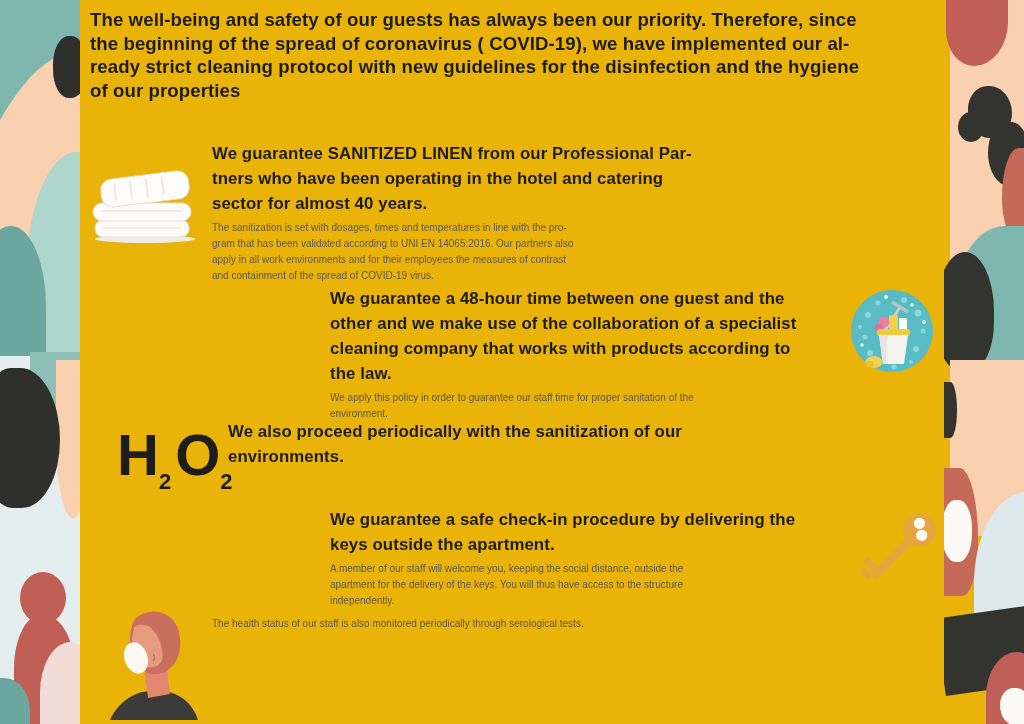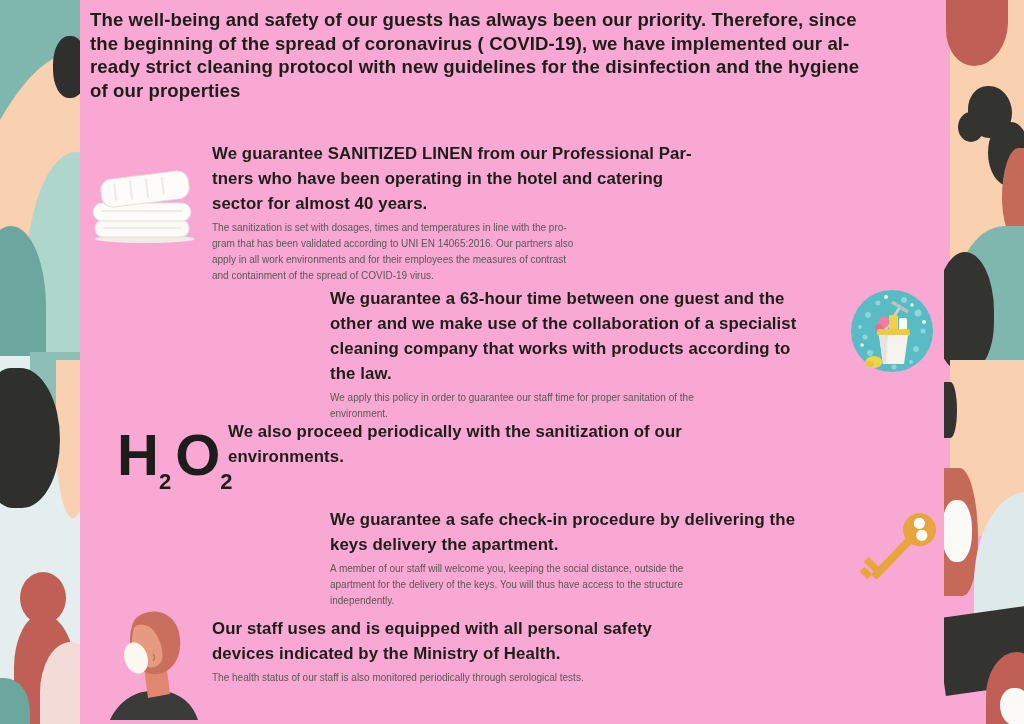--- a/index.html
+++ b/index.html
@@ -1,18 +1,18 @@
 <!DOCTYPE html>
 <html><head>
 <meta charset="utf-8">
 <style>
   * { margin:0; padding:0; box-sizing:border-box; }
   html,body { background:#ffffff; }
   body { font-family:"Liberation Sans", sans-serif; }
-  .page { position:relative; width:1024px; height:724px; background:#f9a8d4; overflow:hidden; }
+  .page { position:relative; width:1024px; height:724px; background:#eab308; overflow:hidden; }
 
   
   .strip { position:absolute; top:0; height:724px; overflow:hidden; }
   .strip-left  { left:0;  width:80px; }
   .strip-right { left:944px; width:80px; }
   .shape { position:absolute; }
 
   
   .l-teal     { left:0; top:0; width:80px; height:378px; background:#7fb7ae; }
   .l-peach    { left:-34px; top:48px; width:126px; height:330px; background:#f9d0b0; border-radius:48%; transform:rotate(18deg); }
@@ -143,21 +143,21 @@
       <h3 class="sec-head pre">We guarantee SANITIZED LINEN from our Professional Par-
 tners who have been operating in the hotel and catering
 sector for almost 40 years.</h3>
       <p class="sec-body pre">The sanitization is set with dosages, times and temperatures in line with the pro-
 gram that has been validated according to UNI EN 14065:2016. Our partners also
 apply in all work environments and for their employees the measures of contrast
 and containment of the spread of COVID-19 virus.</p>
     </div>
 
     <div class="sec s2-text">
-      <h3 class="sec-head pre">We guarantee a 63-hour time between one guest and the
+      <h3 class="sec-head pre">We guarantee a 48-hour time between one guest and the
 other and we make use of the collaboration of a specialist
 cleaning company that works with products according to
 the law.</h3>
       <p class="sec-body pre">We apply this policy in order to guarantee our staff time for proper sanitation of the
 environment.</p>
     </div>
     <div class="icon i-badge">
       <svg width="88" height="88" viewBox="0 0 88 88">
         <circle cx="44" cy="44" r="41" fill="#59bbc4"></circle>
         <g fill="#8fd6db">
@@ -197,21 +197,21 @@
     <div class="h2o2">
       <span class="big">H</span><span class="sub">2</span><span class="big">O</span><span class="sub">2</span>
     </div>
     <div class="sec s3-text">
       <h3 class="sec-head pre">We also proceed periodically with the sanitization of our
 environments.</h3>
     </div>
 
     <div class="sec s4-text">
       <h3 class="sec-head pre">We guarantee a safe check-in procedure by delivering the
-keys delivery the apartment.</h3>
+keys outside the apartment.</h3>
       <p class="sec-body pre">A member of our staff will welcome you, keeping the social distance, outside the
 apartment for the delivery of the keys. You will thus have access to the structure
 independently.</p>
     </div>
     <div class="icon i-key">
       <svg width="96" height="104" viewBox="0 0 96 104">
         <g transform="rotate(44 48 52)" fill="#e7a53e">
           <circle cx="48" cy="21" r="16.5"></circle>
           <circle cx="43.5" cy="16.5" r="5.6" fill="#ffffff"></circle>
           <circle cx="53.5" cy="23.5" r="5.6" fill="#ffffff"></circle>
@@ -230,19 +230,17 @@
         <path d="M38,26 C34,38 36,54 46,62 C54,68 62,66 66,58 C68,46 62,30 52,24 C46,22 40,22 38,26 Z" fill="#e69a80"></path>
         <g transform="rotate(-18 40 56)">
           <ellipse cx="40" cy="56" rx="11.5" ry="16" fill="#fbf8f2"></ellipse>
         </g>
         <ellipse cx="59" cy="55" rx="4.5" ry="6.5" fill="#e69a80"></ellipse>
         <path d="M57,52 C59,54 59,57 57,59" stroke="#c96f5e" stroke-width="1.5" fill="none"></path>
         <path d="M49,43 C52,48 53,54 51,60" stroke="#d3836c" stroke-width="0" fill="none"></path>
       </svg>
     </div>
     <div class="sec s5-text">
-      <h3 class="sec-head pre">Our staff uses and is equipped with all personal safety
-devices indicated by the Ministry of Health.</h3>
       <p class="sec-body pre">The health status of our staff is also monitored periodically through serological tests.</p>
     </div>
 
   </div>
 </div>
 
 </body></html>

